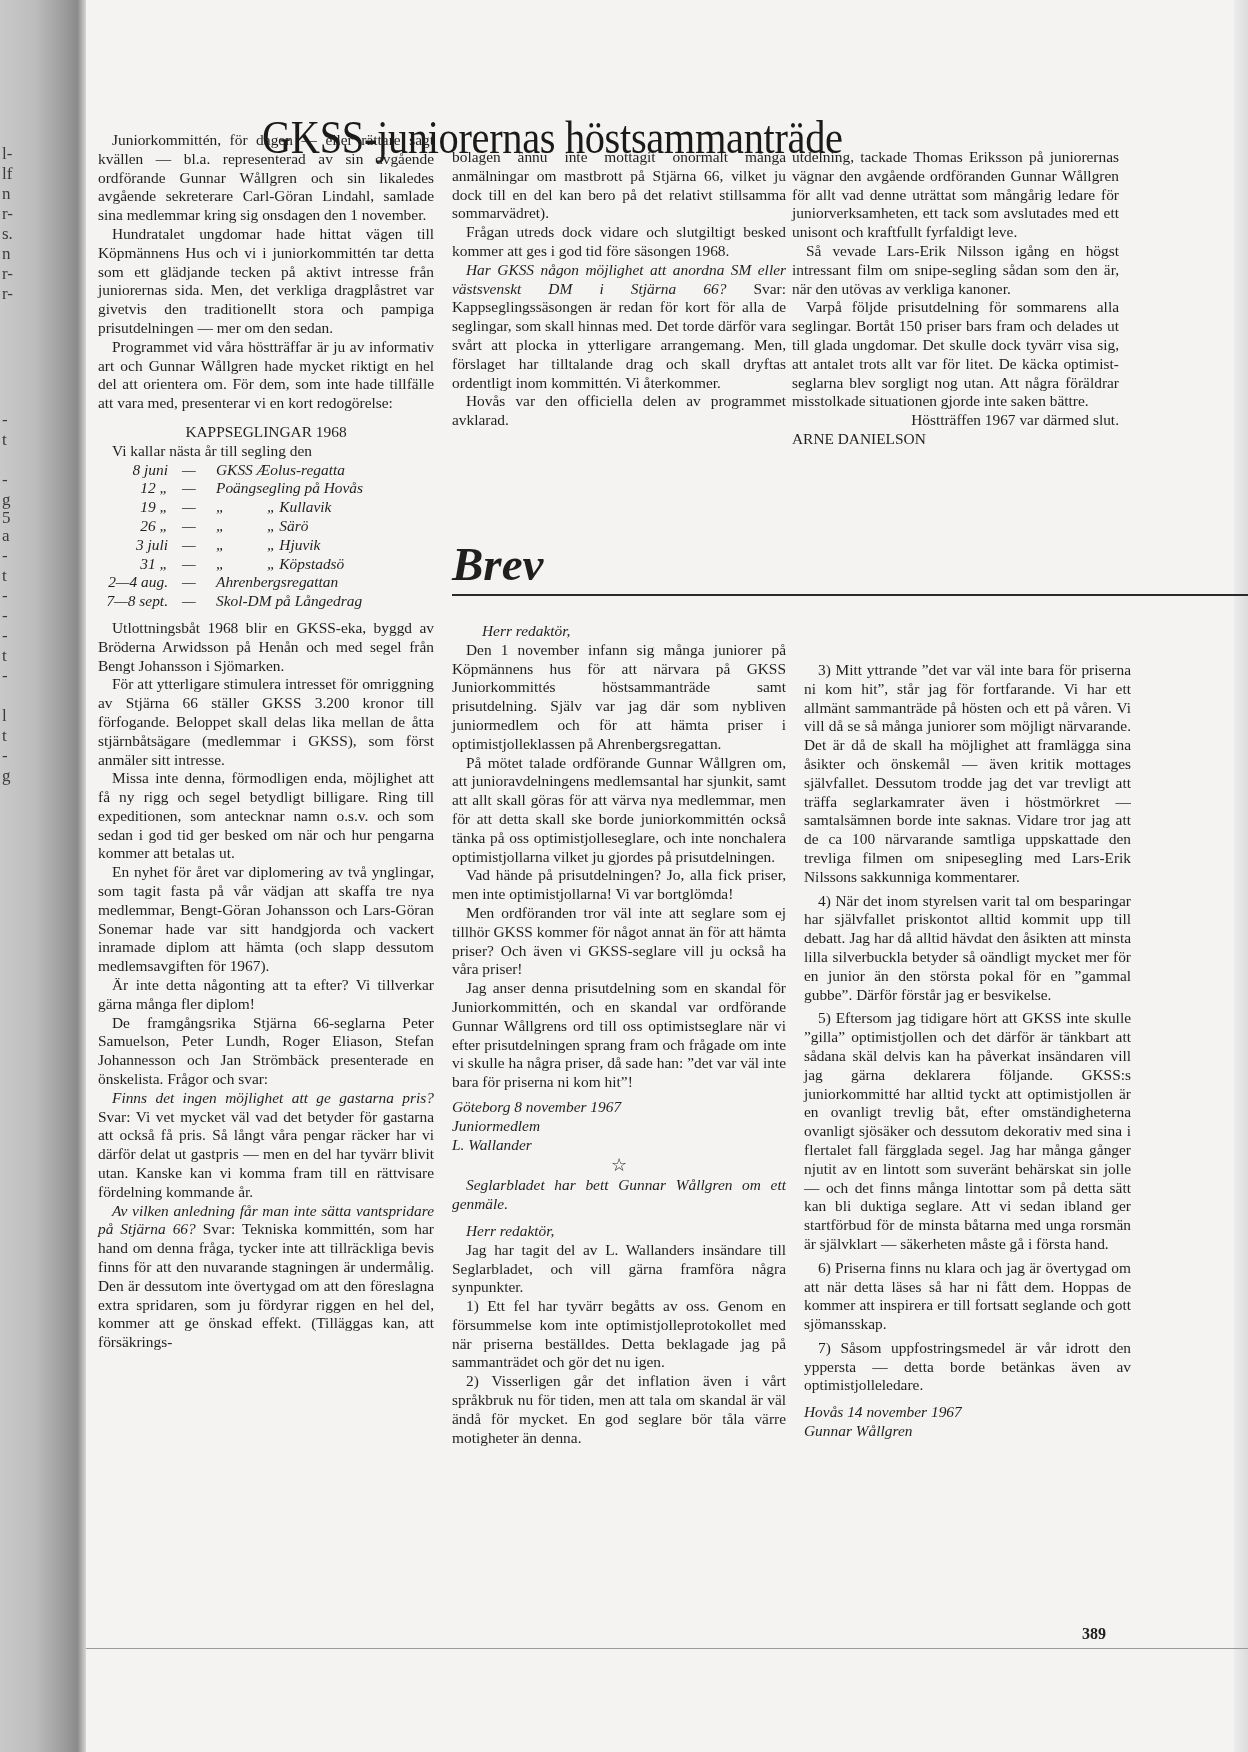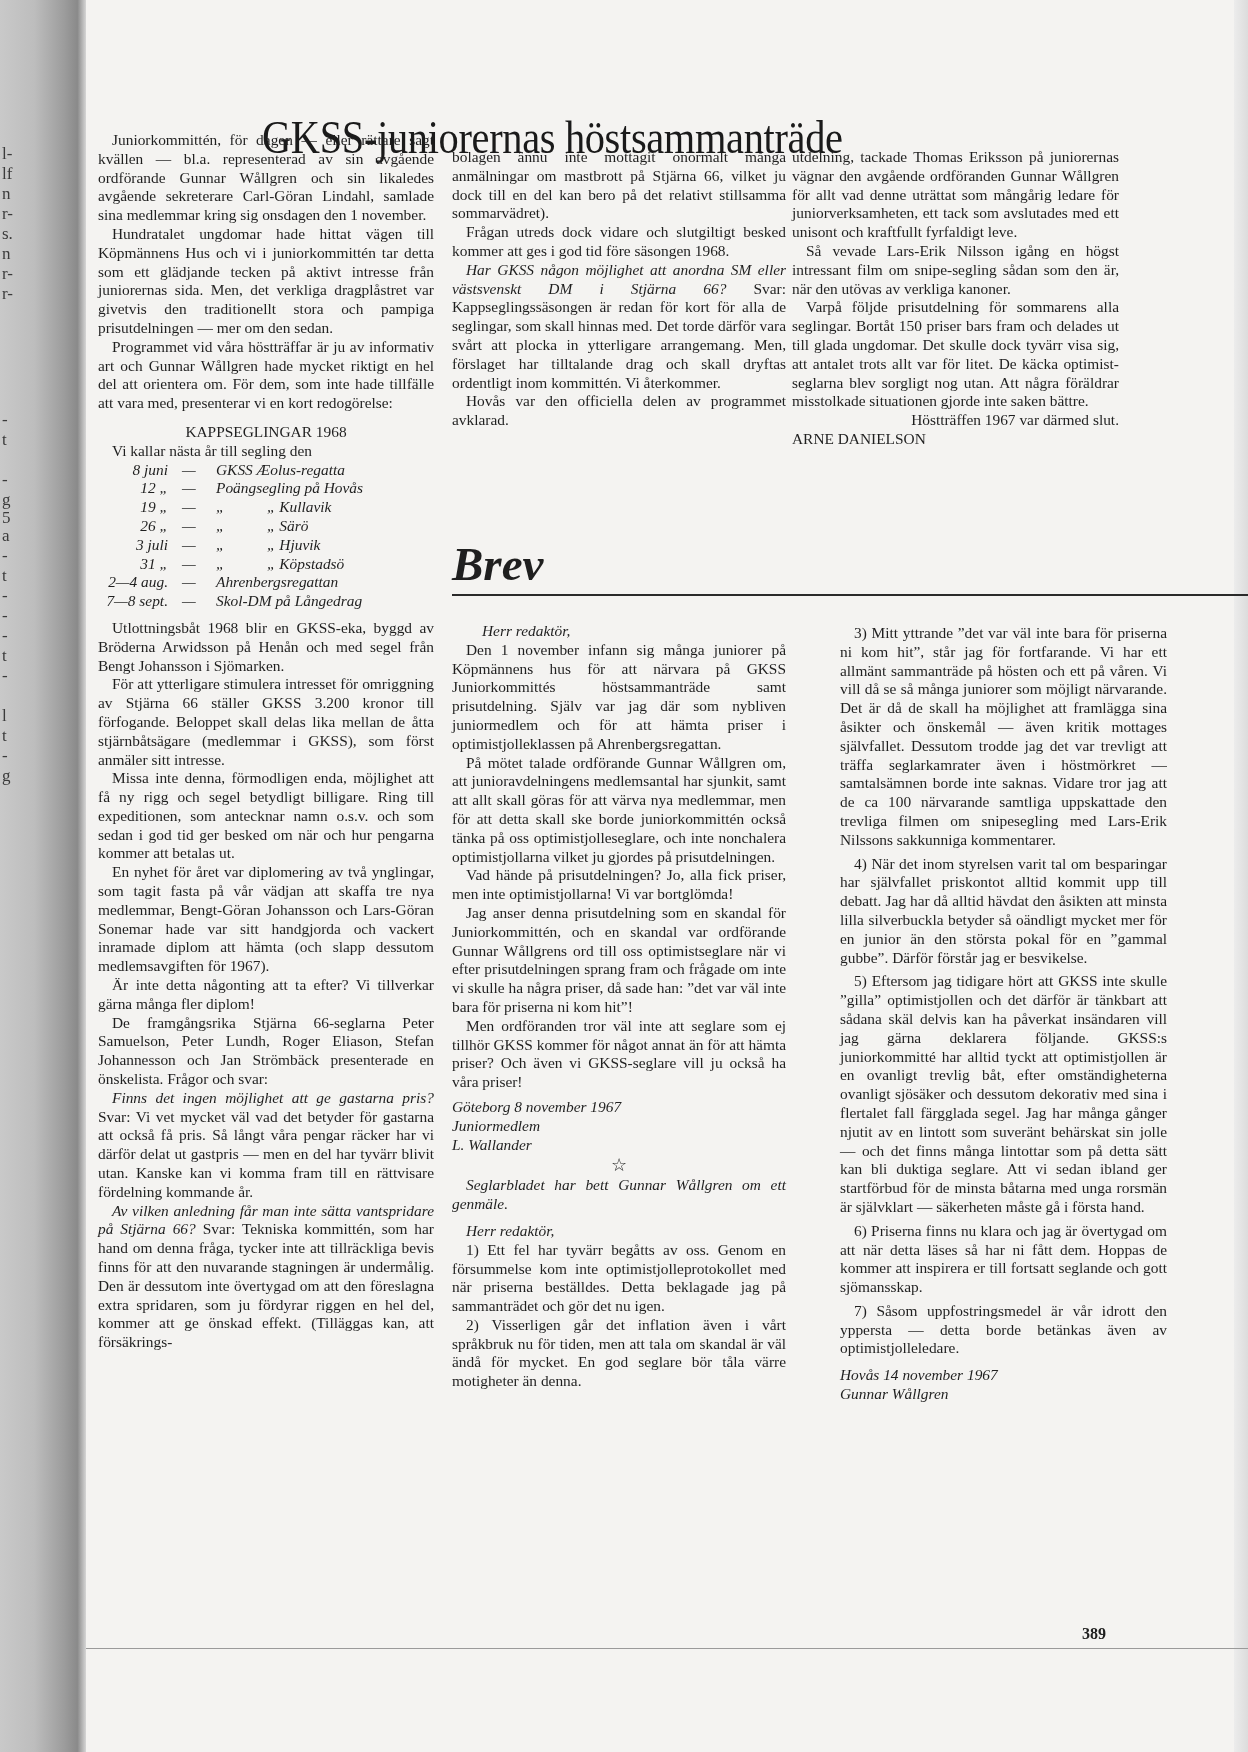--- a/index.html
+++ b/index.html
@@ -31,21 +31,21 @@
   .col {
     position: absolute; font-size: 15.4px; line-height: 18.8px;
     text-align: justify; hyphens: manual;
   }
   .col p { margin: 0; text-indent: 14px; }
   .col p.noindent { text-indent: 0; }
   .col1 { left: 98px; top: 131px; width: 336px; }
   .col2 { left: 452px; top: 148px; width: 334px; }
   .col3 { left: 792px; top: 148px; width: 327px; }
   .col2b { left: 452px; top: 622px; width: 334px; }
-  .col3b { left: 804px; top: 624px; width: 327px; margin-left: 36px; }
+  .col3b { left: 804px; top: 661px; width: 327px; }
   i, .ital { font-style: italic; }
   .center { text-align: center; text-indent: 0 !important; }
   .schedule-heading { margin-top: 10px !important; }
   table.schedule {
     border-collapse: collapse; font-size: 15.4px; line-height: 18.8px;
     margin-left: 0;
   }
   table.schedule td { padding: 0; vertical-align: top; white-space: nowrap; font-style: italic; }
   td.date { width: 70px; text-align: right; padding-right: 6px !important; }
   td.dash { width: 26px; text-align: left; padding-left: 8px !important; }
@@ -184,30 +184,31 @@
 </div>
 
 <div class="brev-heading">Brev</div>
 <div class="brev-rule"></div>
 
 <div class="col col2b">
   <p class="ital" style="text-indent:30px">Herr redaktör,</p>
   <p>Den 1 november infann sig många juniorer på Köpmännens hus för att närvara på GKSS Juniorkommittés höstsammanträde samt prisutdelning. Själv var jag där som nybliven juniormedlem och för att hämta priser i optimistjolleklassen på Ahrenbergsregattan.</p>
   <p>På mötet talade ordförande Gunnar Wållgren om, att junioravdelningens medlemsantal har sjunkit, samt att allt skall göras för att värva nya medlemmar, men för att detta skall ske borde juniorkommittén också tänka på oss optimistjolleseglare, och inte nonchalera optimistjollarna vilket ju gjordes på prisutdelningen.</p>
   <p>Vad hände på prisutdelningen? Jo, alla fick priser, men inte optimistjollarna! Vi var bortglömda!</p>
+  <p>Men ordföranden tror väl inte att seglare som ej tillhör GKSS kommer för något annat än för att hämta priser? Och även vi GKSS-seglare vill ju också ha våra priser!</p>
   <p>Jag anser denna prisutdelning som en skandal för Juniorkommittén, och en skandal var ordförande Gunnar Wållgrens ord till oss optimistseglare när vi efter prisutdelningen sprang fram och frågade om inte vi skulle ha några priser, då sade han: ”det var väl inte bara för priserna ni kom hit”!</p>
-  <p>Men ordföranden tror väl inte att seglare som ej tillhör GKSS kommer för något annat än för att hämta priser? Och även vi GKSS-seglare vill ju också ha våra priser!</p>
   <div style="height:6px"></div>
   <p class="ital signature-right">Göteborg 8 november 1967</p>
   <p class="ital signature-right">Juniormedlem</p>
   <p class="ital signature-right">L. Wallander</p>
   <p class="star">☆</p>
   <p class="ital">Seglarbladet har bett Gunnar Wållgren om ett genmäle.</p>
   <div style="height:8px"></div>
   <p class="ital">Herr redaktör,</p>
+  <p>Jag har tagit del av L. Wallanders insändare till Seglarbladet, och vill gärna framföra några synpunkter.</p>
   <p>1) Ett fel har tyvärr begåtts av oss. Genom en försummelse kom inte optimistjolleprotokollet med när priserna beställdes. Detta beklagade jag på sammanträdet och gör det nu igen.</p>
   <p>2) Visserligen går det inflation även i vårt språkbruk nu för tiden, men att tala om skandal är väl ändå för mycket. En god seglare bör tåla värre motigheter än denna.</p>
 </div>
 
 <div class="col col3b">
   <p>3) Mitt yttrande ”det var väl inte bara för priserna ni kom hit”, står jag för fortfarande. Vi har ett allmänt sammanträde på hösten och ett på våren. Vi vill då se så många juniorer som möjligt närvarande. Det är då de skall ha möjlighet att framlägga sina åsikter och önskemål — även kritik mottages självfallet. Dessutom trodde jag det var trevligt att träffa seglarkamrater även i höstmörkret — samtalsämnen borde inte saknas. Vidare tror jag att de ca 100 närvarande samtliga uppskattade den trevliga filmen om snipesegling med Lars-Erik Nilssons sakkunniga kommentarer.</p>
   <p style="margin-top:5px">4) När det inom styrelsen varit tal om besparingar har självfallet priskontot alltid kommit upp till debatt. Jag har då alltid hävdat den åsikten att minsta lilla silverbuckla betyder så oändligt mycket mer för en junior än den största pokal för en ”gammal gubbe”. Därför förstår jag er besvikelse.</p>
   <p style="margin-top:5px">5) Eftersom jag tidigare hört att GKSS inte skulle ”gilla” optimistjollen och det därför är tänkbart att sådana skäl delvis kan ha påverkat insändaren vill jag gärna deklarera följande. GKSS:s juniorkommitté har alltid tyckt att optimistjollen är en ovanligt trevlig båt, efter omständigheterna ovanligt sjösäker och dessutom dekorativ med sina i flertalet fall färgglada segel. Jag har många gånger njutit av en lintott som suveränt behärskat sin jolle — och det finns många lintottar som på detta sätt kan bli duktiga seglare. Att vi sedan ibland ger startförbud för de minsta båtarna med unga rorsmän är självklart — säkerheten måste gå i första hand.</p>
   <p style="margin-top:5px">6) Priserna finns nu klara och jag är övertygad om att när detta läses så har ni fått dem. Hoppas de kommer att inspirera er till fortsatt seglande och gott sjömansskap.</p>
   <p style="margin-top:5px">7) Såsom uppfostringsmedel är vår idrott den yppersta — detta borde betänkas även av optimistjolleledare.</p>

